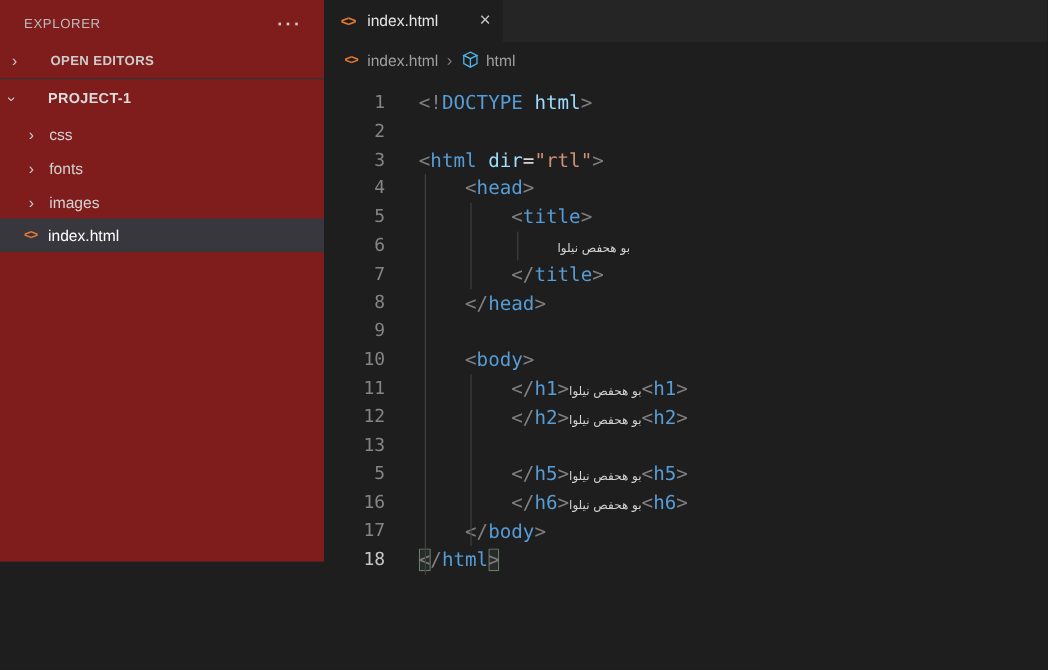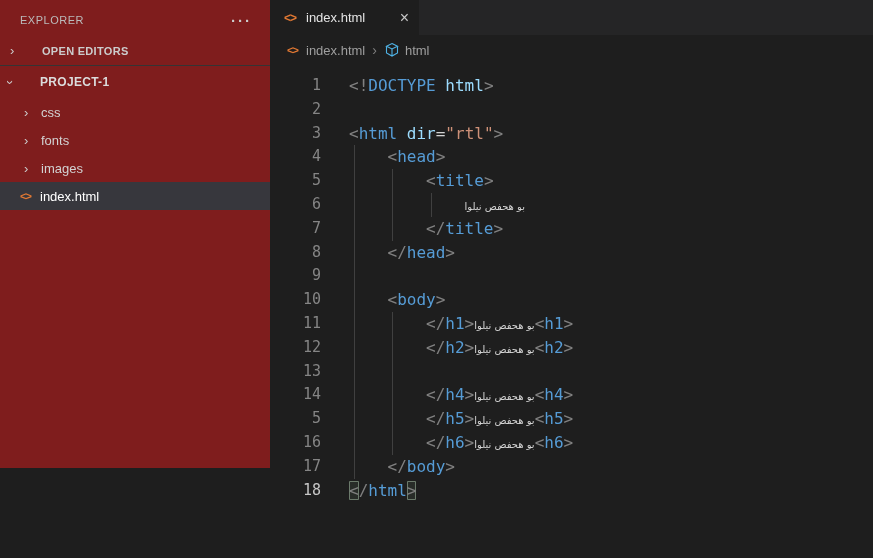--- a/index.html
+++ b/index.html
@@ -126,21 +126,20 @@
         <div class="code-line"><span class="gutter">4</span><span class="line-content"><span class="pln">    </span><span class="pun">&lt;</span><span class="tag">head</span><span class="pun">&gt;</span></span></div>
         <div class="code-line"><span class="gutter">5</span><span class="line-content"><span class="pln">        </span><span class="pun">&lt;</span><span class="tag">title</span><span class="pun">&gt;</span></span></div>
         <div class="code-line"><span class="gutter">6</span><span class="line-content"><span class="pln">            </span><span class="fa">اولین صفحه وب</span></span></div>
         <div class="code-line"><span class="gutter">7</span><span class="line-content"><span class="pln">        </span><span class="pun">&lt;/</span><span class="tag">title</span><span class="pun">&gt;</span></span></div>
         <div class="code-line"><span class="gutter">8</span><span class="line-content"><span class="pln">    </span><span class="pun">&lt;/</span><span class="tag">head</span><span class="pun">&gt;</span></span></div>
         <div class="code-line"><span class="gutter">9</span><span class="line-content"></span></div>
         <div class="code-line"><span class="gutter">10</span><span class="line-content"><span class="pln">    </span><span class="pun">&lt;</span><span class="tag">body</span><span class="pun">&gt;</span></span></div>
         <div class="code-line"><span class="gutter">11</span><span class="line-content"><span class="pln">        </span><span class="pun">&lt;/</span><span class="tag">h1</span><span class="pun">&gt;</span><span class="fa">اولین صفحه وب</span><span class="pun">&lt;</span><span class="tag">h1</span><span class="pun">&gt;</span></span></div>
         <div class="code-line"><span class="gutter">12</span><span class="line-content"><span class="pln">        </span><span class="pun">&lt;/</span><span class="tag">h2</span><span class="pun">&gt;</span><span class="fa">اولین صفحه وب</span><span class="pun">&lt;</span><span class="tag">h2</span><span class="pun">&gt;</span></span></div>
         <div class="code-line"><span class="gutter">13</span></div>
-        <div class="code-line"><span class="gutter">14</span><span class="line-content"><span class="pln">        </span><span class="pun">&lt;/</span><span class="tag">h4</span><span class="pun">&gt;</span><span class="fa">اولین صفحه وب</span><span class="pun">&lt;</span><span class="tag">h4</span><span class="pun">&gt;</span></span></div>
         <div class="code-line"><span class="gutter">5</span><span class="line-content"><span class="pln">        </span><span class="pun">&lt;/</span><span class="tag">h5</span><span class="pun">&gt;</span><span class="fa">اولین صفحه وب</span><span class="pun">&lt;</span><span class="tag">h5</span><span class="pun">&gt;</span></span></div>
         <div class="code-line"><span class="gutter">16</span><span class="line-content"><span class="pln">        </span><span class="pun">&lt;/</span><span class="tag">h6</span><span class="pun">&gt;</span><span class="fa">اولین صفحه وب</span><span class="pun">&lt;</span><span class="tag">h6</span><span class="pun">&gt;</span></span></div>
         <div class="code-line"><span class="gutter">17</span><span class="line-content"><span class="pln">    </span><span class="pun">&lt;/</span><span class="tag">body</span><span class="pun">&gt;</span></span></div>
         <div class="code-line"><span class="gutter active">18</span><span class="line-content"><span class="pun bm">&lt;</span><span class="pun">/</span><span class="tag">html</span><span class="pun bm">&gt;</span></span></div>
         <div class="guide" style="left: 83.815px; top: 80.4px; height: 333.2px;"></div>
         <div class="guide" style="left: 122.335px; top: 104.2px; height: 71.4px;"></div>
         <div class="guide" style="left: 122.335px; top: 247px; height: 142.8px;"></div>
         <div class="guide" style="left: 160.855px; top: 128px; height: 23.8px;"></div>
       </div>
 

